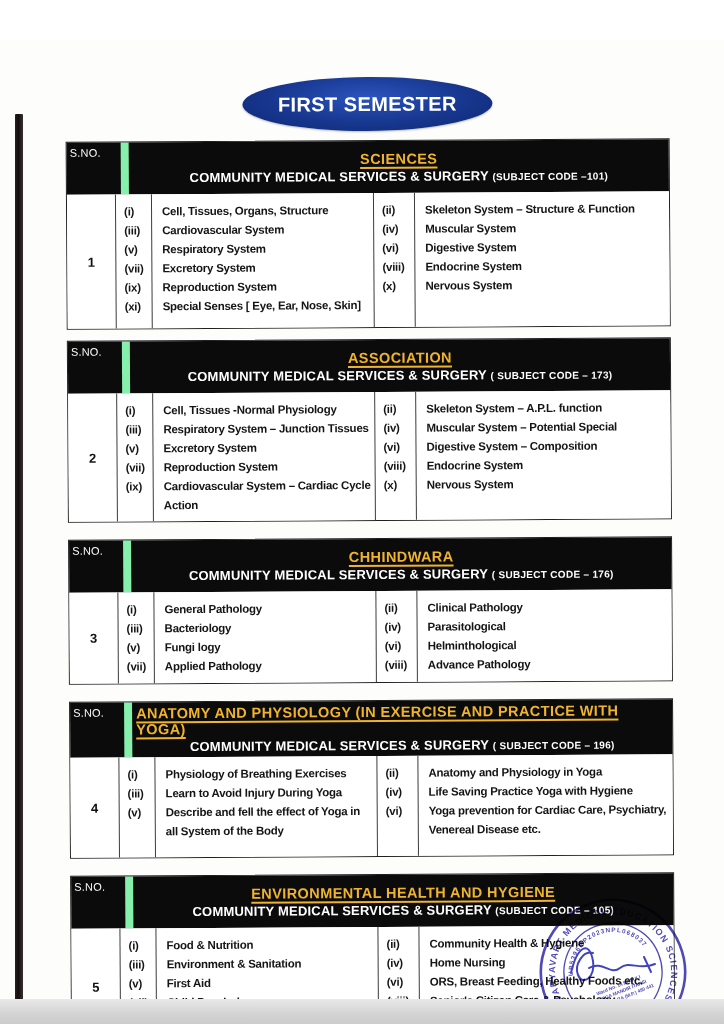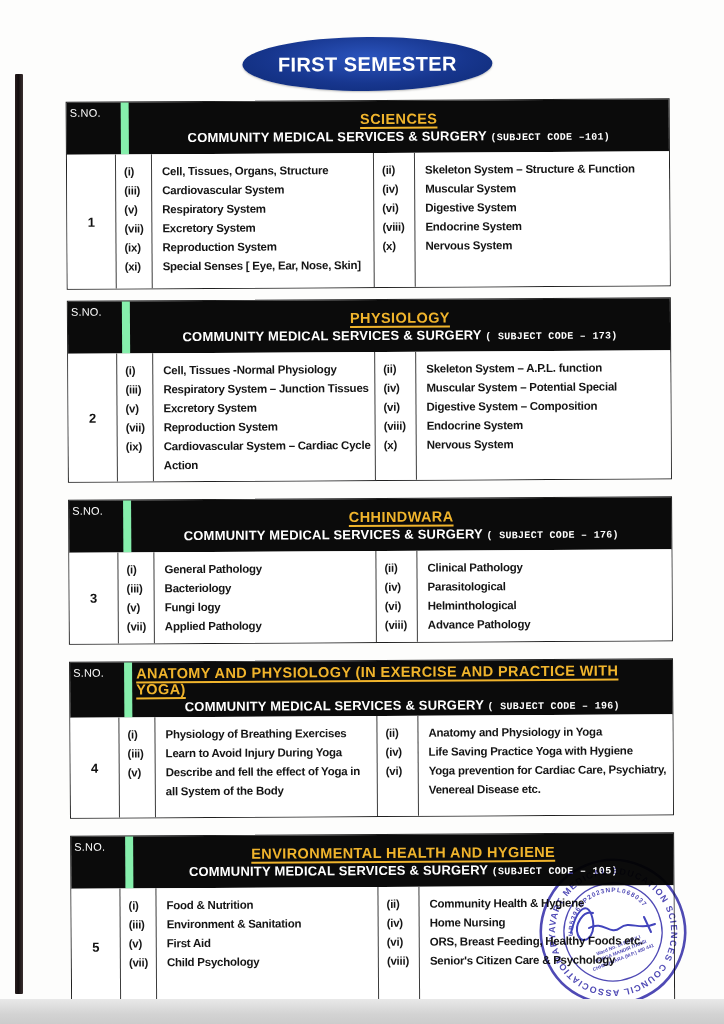--- a/index.html
+++ b/index.html
@@ -1,18 +1,18 @@
 <!DOCTYPE html>
 <html style="--title-accent: #f0b42c; --banner-blue: #17368e; --stamp-blue: #3c36ad; --header-black: #0b0b0b;"><head>
 <meta charset="utf-8">
 <style>
   html,body{margin:0;padding:0;}
   body{width:724px;height:1024px;background:#ffffff;overflow:hidden;
        font-family:"Liberation Sans",sans-serif;position:relative;}
-  .page{position:absolute;inset:0;background:#fdfdfc;}
+  .page{position:absolute;inset:0;background:#fdfdfc;margin-top:40px;}
 
   
   .scan-bar{position:absolute;left:15px;top:74px;width:8px;height:920px;
             background:linear-gradient(90deg,#2a1f1f,#120d0e 40%,#3a2f2f);border-radius:1px;}
   .scan-bottom{position:absolute;left:0;right:0;bottom:0;height:25px;
                background:linear-gradient(#e9e9e9,#d3d3d3 60%,#cccccc);}
 
   .content{position:absolute;left:65px;top:0;width:604px;transform:rotate(-0.35deg);transform-origin:50% 0;}
 
   
@@ -25,21 +25,21 @@
   
   .course-table{border:1.5px solid #202020;margin-bottom:17px;background:#fff;}
   .tb-0{margin-bottom:11px;}
   .thead{background:#0b0b0b;color:#fff;display:flex;min-height:52px;}
   .sno-head{width:48px;border-right:8px solid #86efac;padding:4px 3px;
             font-size:11px;font-weight:normal;letter-spacing:.2px;}
   .head-main{flex:1;display:flex;flex-direction:column;align-items:center;justify-content:center;padding:3px 4px;}
   .head-title{color:var(--title-accent,#f0b42c);font-weight:bold;font-size:14.5px;letter-spacing:.4px;
               text-decoration:underline;text-underline-offset:3px;text-decoration-thickness:1.5px;}
   .head-sub{color:#fff;font-weight:bold;font-size:13px;margin-top:2px;letter-spacing:.2px;}
-  .head-sub .code{font-size:10px;font-weight:bold;letter-spacing:.3px;font-family:Liberation Mono, monospace;}
+  .head-sub .code{font-size:10px;font-weight:bold;letter-spacing:.3px;}
 
   .tbody{position:relative;display:flex;background:#fff;}
   .tb-0 .tbody{min-height:134px;} .tb-1 .tbody{min-height:126px;}
   .tb-2 .tbody{min-height:91px;}  .tb-3 .tbody{min-height:100px;}
   .tb-4 .tbody{min-height:116px;}
   .vline{position:absolute;top:0;bottom:0;width:1px;background:#3c3c3c;}
   .v1{left:48px;} .v2{left:84px;} .v3{left:306px;} .v4{left:347px;}
   .sno-cell{width:48px;display:flex;align-items:center;justify-content:center;
             font-weight:bold;font-size:13px;color:#111;}
   .pair{display:grid;align-content:start;padding-top:8px;padding-bottom:6px;
@@ -108,21 +108,21 @@
             <span class="roman">(x)</span>
             <span class="topic">Nervous System</span>
           </div>
       </div>
     </section>
 
     <section class="course-table tb-1">
       <header class="thead">
         <div class="sno-head">S.NO.</div>
         <div class="head-main">
-          <div class="head-title">PHYSIOLOGY</div>
+          <div class="head-title">ASSOCIATION</div>
           <div class="head-sub">
             <span>COMMUNITY MEDICAL SERVICES &amp; SURGERY</span>
             <span class="code">( SUBJECT CODE – 173)</span>
           </div>
         </div>
       </header>
       <div class="tbody">
         <div class="vline v1"></div>
         <div class="vline v2"></div>
         <div class="vline v3"></div>

